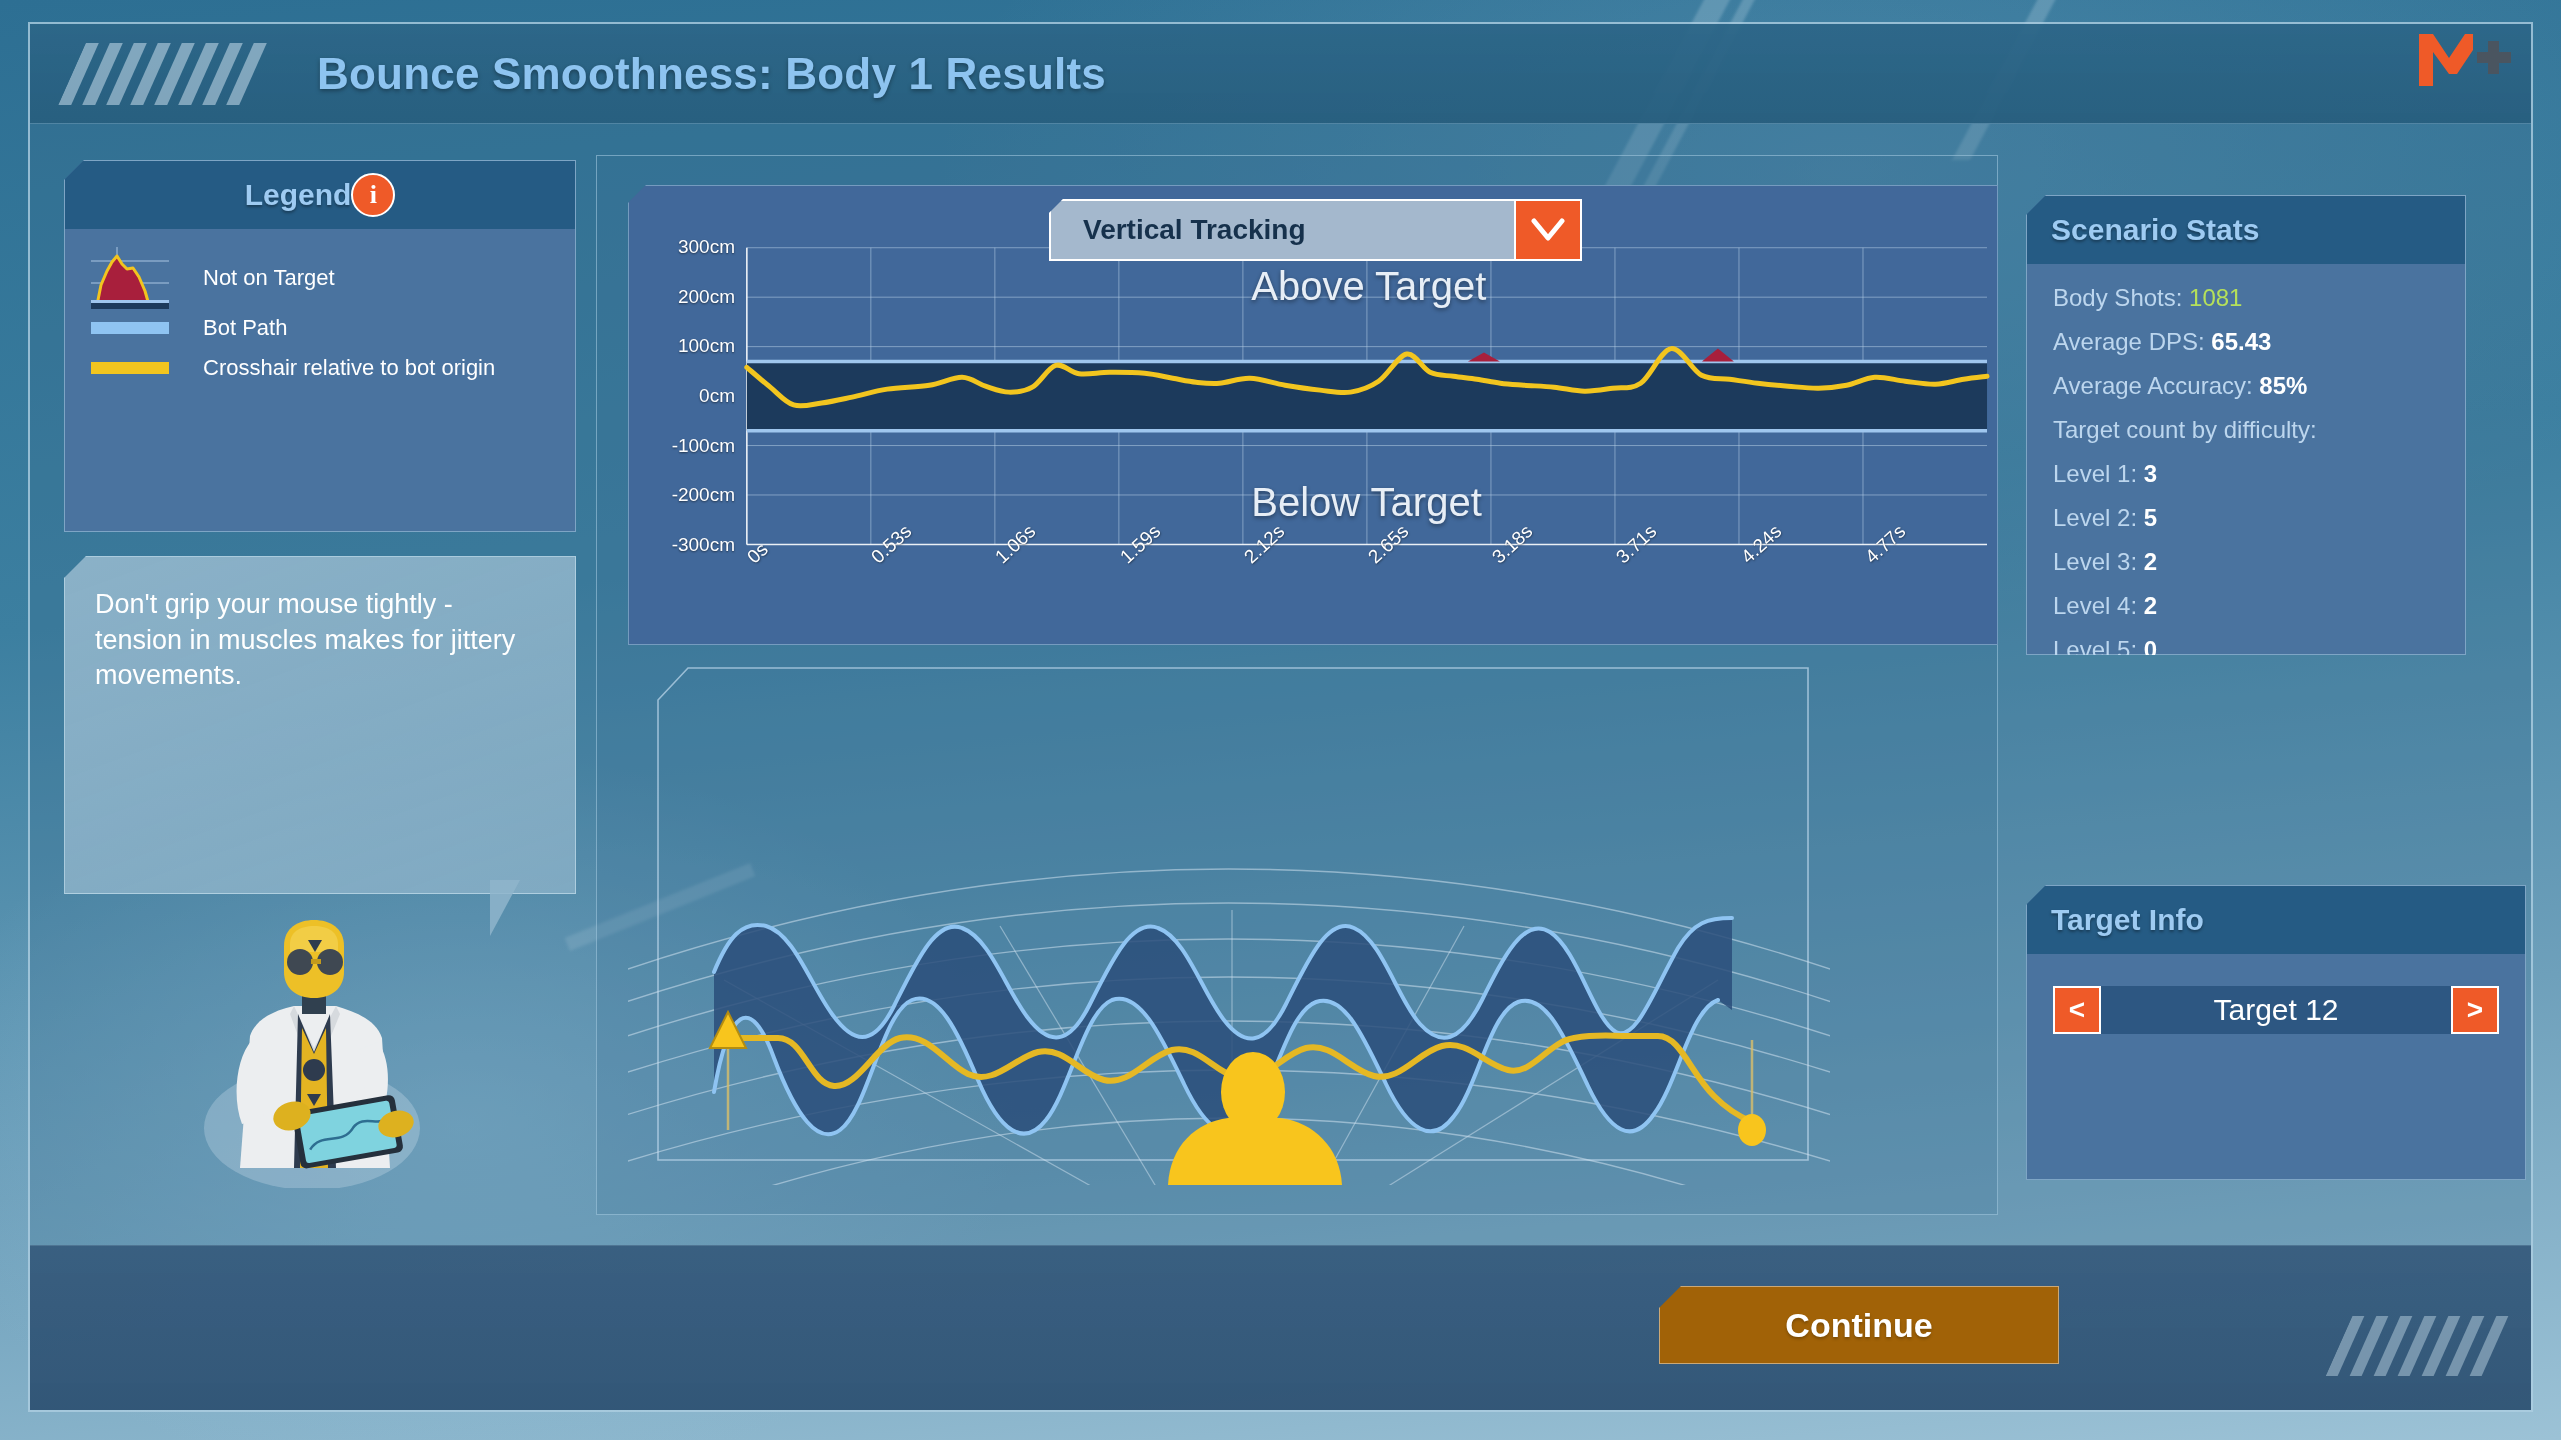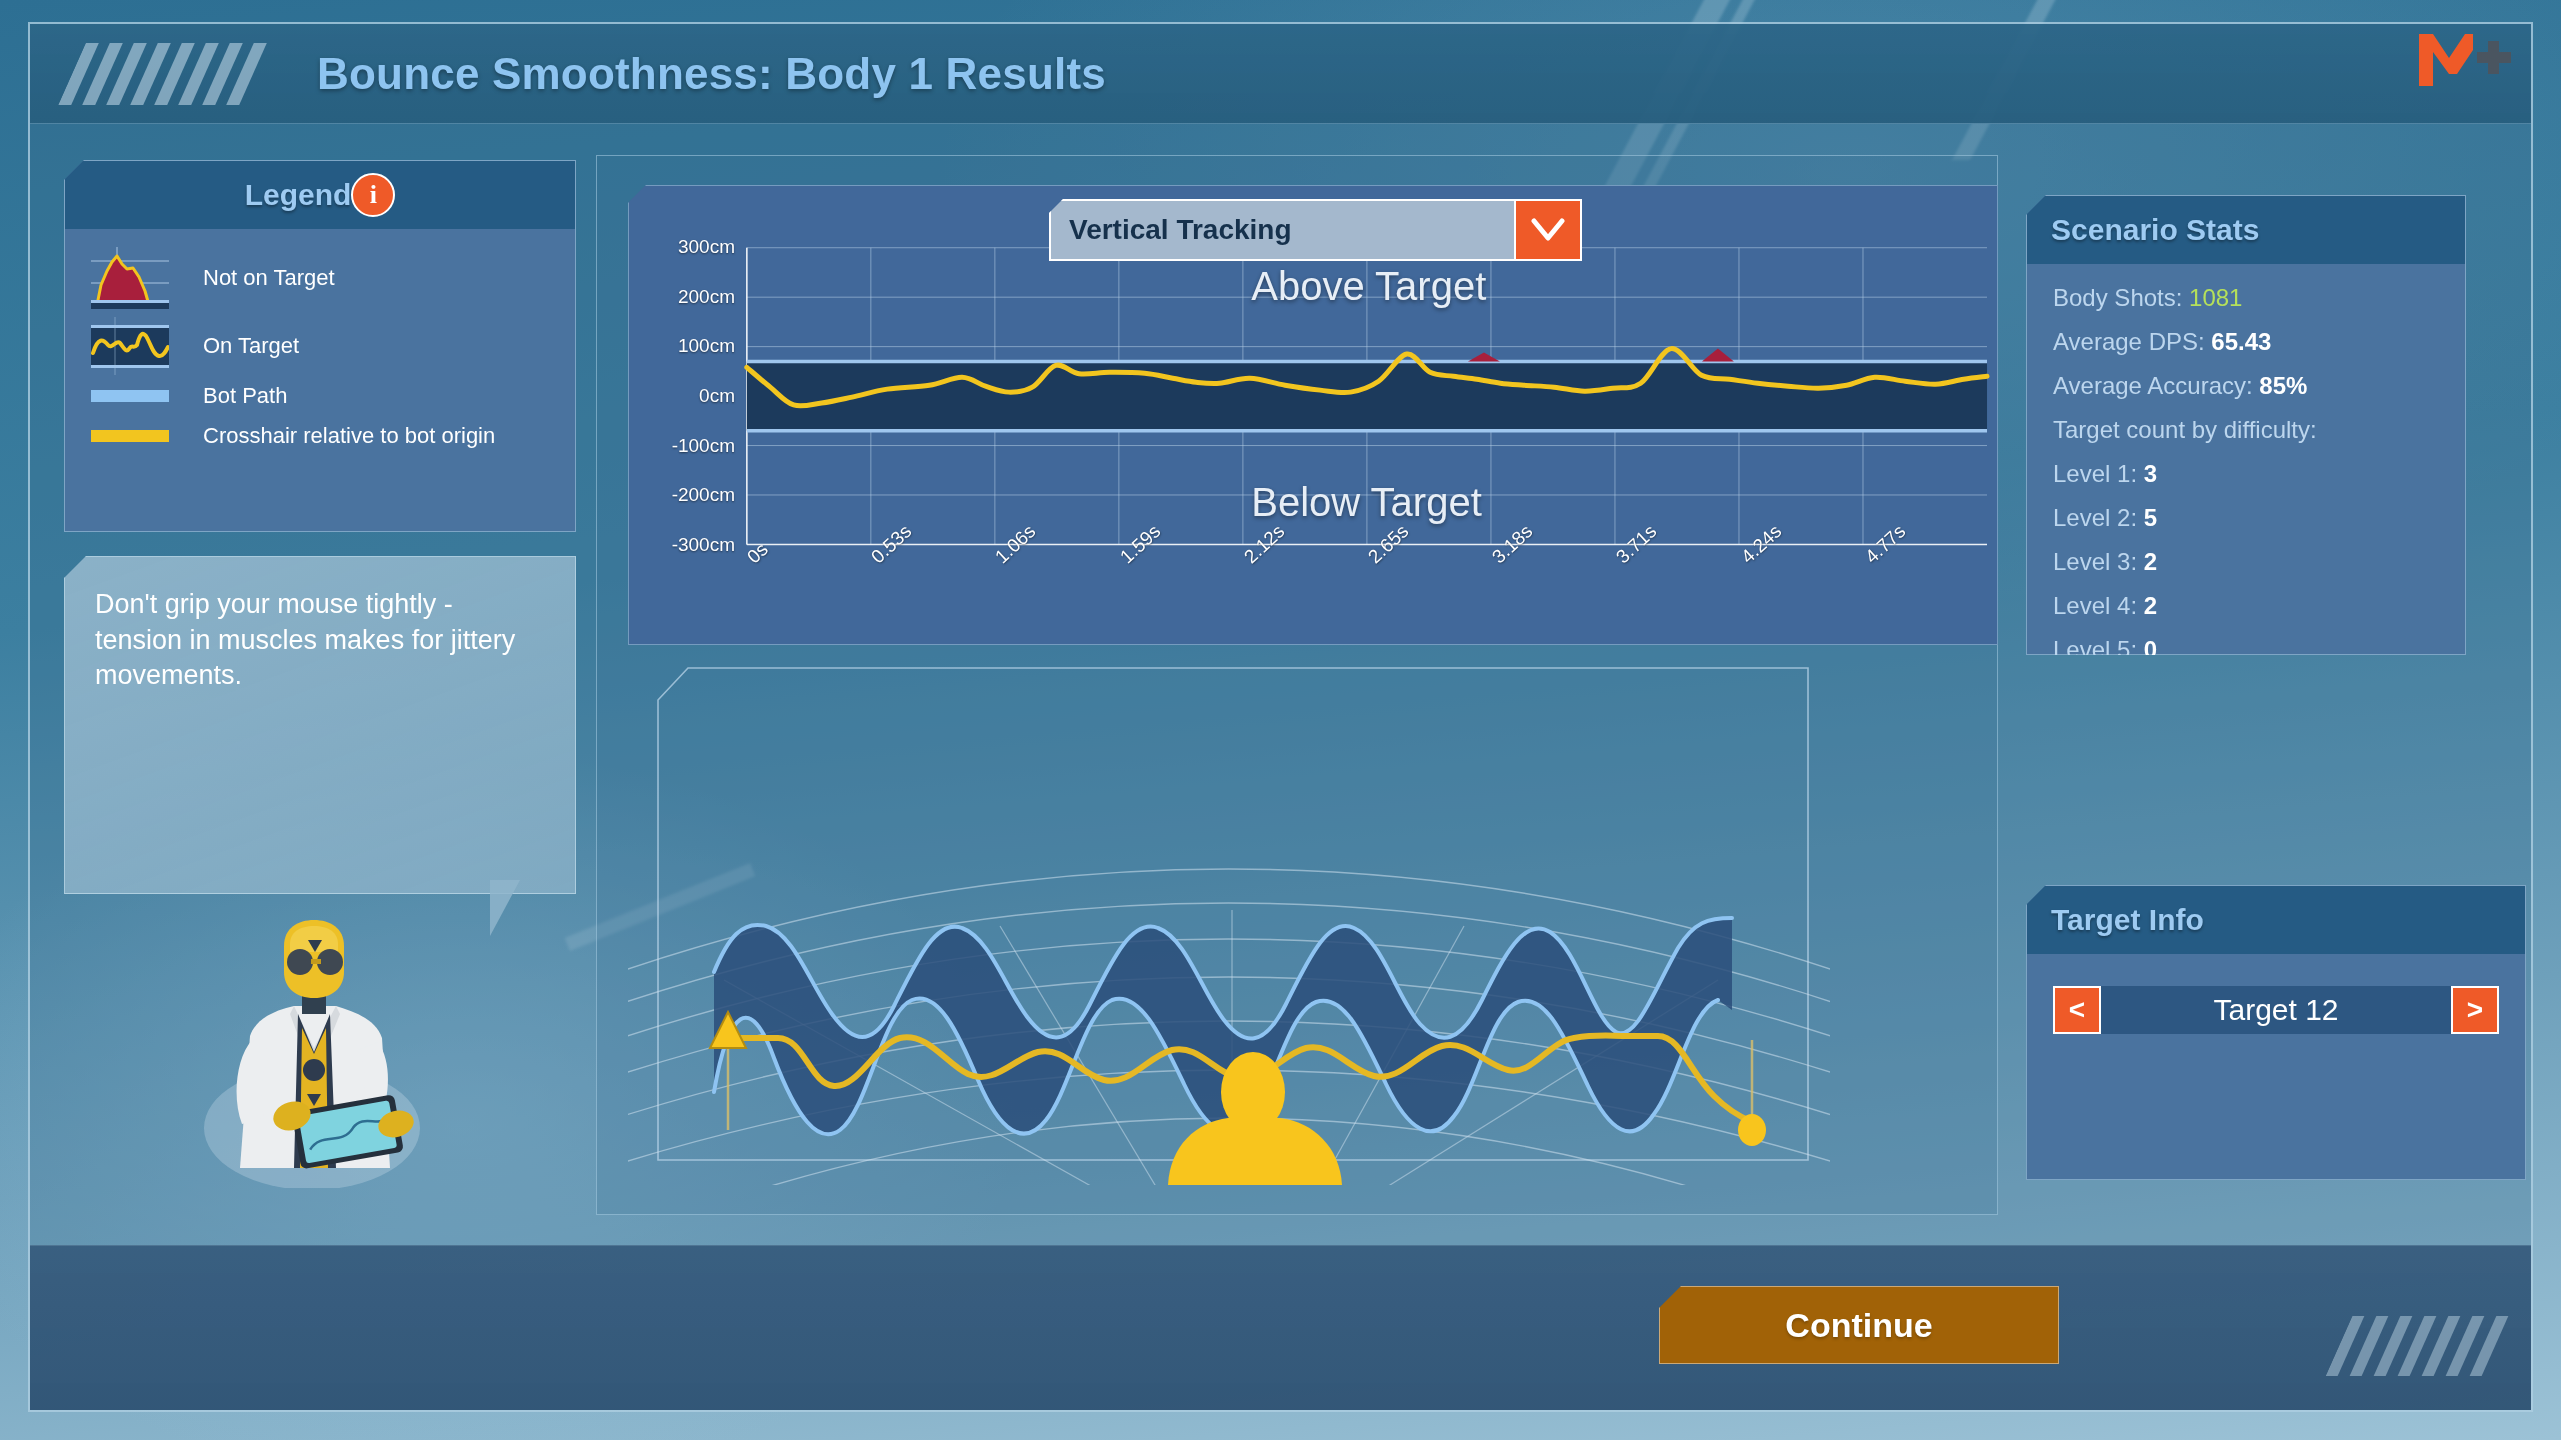--- a/index.html
+++ b/index.html
@@ -131,21 +131,21 @@
 
   
   #mode-dropdown {
     position: absolute; left: 1049px; top: 199px;
     width: 533px; height: 62px; display: flex; z-index: 6;
   }
   #mode-dropdown .sel {
     flex: 1; background: #a4b8cd;
     border: 2px solid #ffffff; border-right: none;
     clip-path: polygon(14px 0, 100% 0, 100% 100%, 0 100%, 0 14px);
-    display: flex; align-items: center; padding-left: 18px;
+    display: flex; align-items: center; padding-left: 32px;
     color: #16314c; font-size: 28px; font-weight: bold;
   }
   #mode-dropdown .arrow {
     width: 68px; background: #ef5a28; border: 2px solid #ffffff;
     display: flex; align-items: center; justify-content: center;
   }
 
   
   #plot { position: absolute; left: 0; top: 0; width: 100%; height: 100%; }
   .ylab, .xlab {
@@ -260,31 +260,20 @@
         <line x1="0" y1="14" x2="78" y2="14" stroke="#a9c6e2" stroke-width="1"></line>
         <line x1="0" y1="36" x2="78" y2="36" stroke="#a9c6e2" stroke-width="1"></line>
         <line x1="26" y1="0" x2="26" y2="62" stroke="#a9c6e2" stroke-width="1"></line>
         <path d="M6 58 L10 38 L16 24 L21 15 L26 9 L31 17 L36 22 L42 21 L48 30 L54 44 L58 58 Z" fill="#a81f3c" stroke="#f2c51f" stroke-width="3" stroke-linejoin="round"></path>
         <rect x="0" y="55" width="78" height="7" fill="#1c3a5c"></rect>
         <rect x="0" y="53" width="78" height="3" fill="#9fc6ee"></rect>
       </svg>
       <span class="legend-label">Not on Target</span>
     </div>
 
-    <div class="legend-row">
-      <svg class="legend-swatch" viewBox="0 0 78 62">
-        <rect x="0" y="0" width="78" height="62" fill="#4a739f"></rect>
-        <rect x="0" y="12" width="78" height="40" fill="#1c3a5c"></rect>
-        <rect x="0" y="10" width="78" height="3" fill="#9fc6ee"></rect>
-        <rect x="0" y="50" width="78" height="3" fill="#9fc6ee"></rect>
-        <line x1="24" y1="2" x2="24" y2="60" stroke="#a9c6e2" stroke-width="1" opacity="0.5"></line>
-        <path d="M2 38 C7 22 12 24 17 30 C21 35 25 24 29 28 C33 33 35 38 38 34 C41 29 43 34 46 30 C49 18 52 17 55 21 C59 27 62 40 68 41 C72 42 75 36 77 32" fill="none" stroke="#f2c51f" stroke-width="4" stroke-linecap="round"></path>
-      </svg>
-      <span class="legend-label">On Target</span>
-    </div>
 
     <div class="legend-row" style="margin-bottom:14px;">
       <div class="legend-swatch thin" style="background:#8fc4f2;"></div>
       <span class="legend-label">Bot Path</span>
     </div>
 
     <div class="legend-row">
       <div class="legend-swatch thin" style="background:#f2c51f;"></div>
       <span class="legend-label">Crosshair relative to bot origin</span>
     </div>

